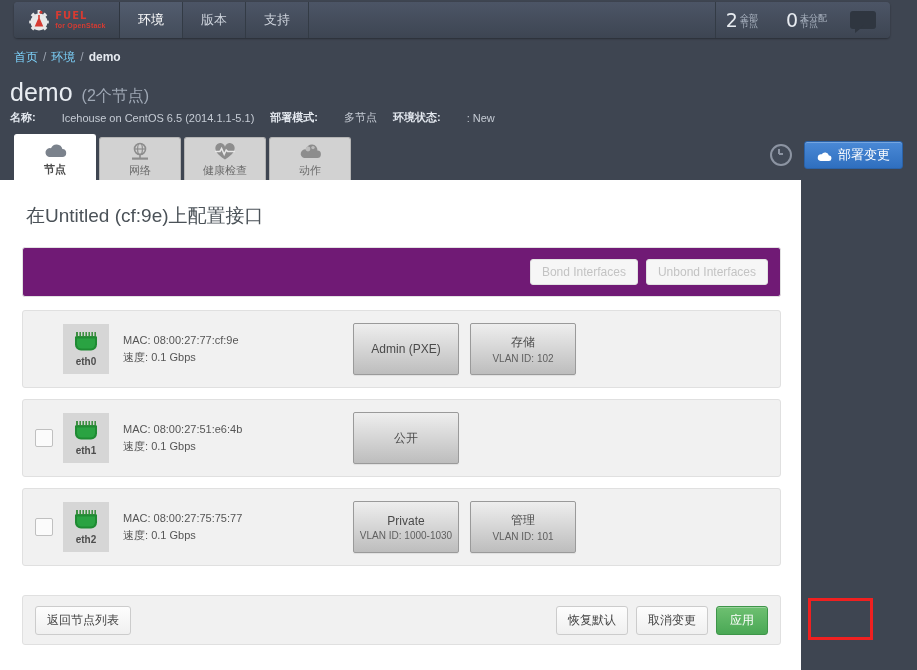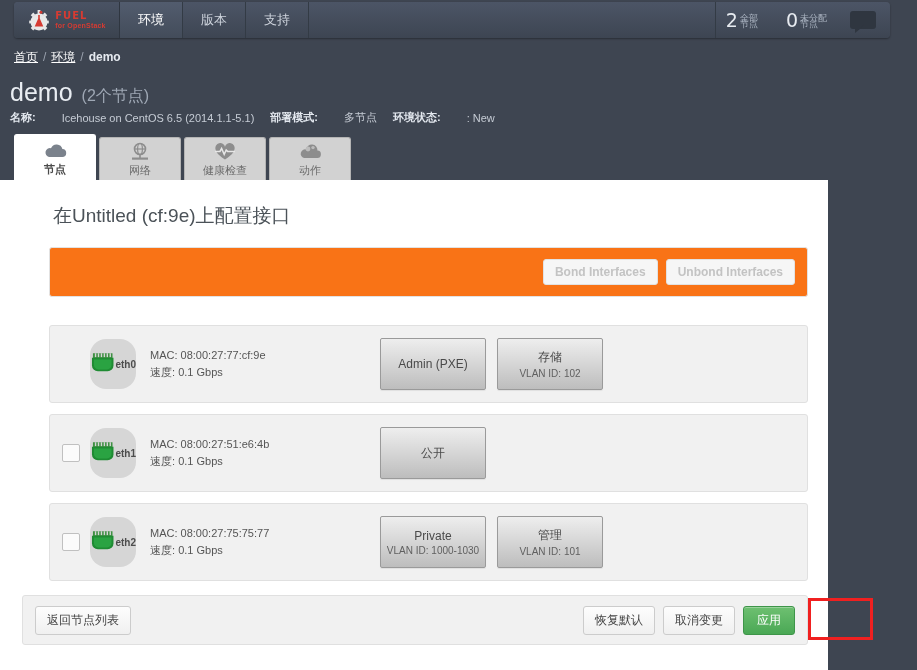--- a/index.html
+++ b/index.html
@@ -108,22 +108,21 @@
   
   .breadcrumb {
     position: absolute;
     left: 14px; top: 44px;
     height: 26px;
     display: flex; align-items: center;
     font-size: 12px;
     color: #c3c9d2;
   }
   .breadcrumb a {
-    color: #ffffff;
-    text-decoration: underline;
+    color: #7dd3fc;
     cursor: pointer;
   }
   .breadcrumb .sep { margin: 0 5px; color: #9aa2ae; }
   .breadcrumb .cur { color: #e6eaf0; font-weight: bold; }
 
   
   .cluster {
     position: absolute;
     left: 10px; top: 78px;
     right: 10px;
@@ -213,41 +212,39 @@
     position: relative;
   }
 
   
   .panel {
     position: absolute;
     left: 0; top: 180px;
     width: 801px;
     height: 490px;
     background: #fff;
-    padding-left: 27px;
   }
   .panel-inner { padding: 18px 20px 0 22px; }
   .panel-title {
     font-size: 19px;
     color: #4b5258;
     font-weight: normal;
     margin: 5px 0 18px 4px;
   }
 
   
   .bond-bar {
-    background: #f97316;
+    background: #701a75;
     border: 1px solid #e2e2e2;
     border-radius: 3px;
     height: 48px;
     display: flex; align-items: center; justify-content: flex-end;
     padding-right: 12px;
     gap: 8px;
-    margin-bottom: 28px;
-    font-weight: bold;
+    margin-bottom: 13px;
   }
   .btn {
     font-family: "Liberation Sans", sans-serif;
     font-size: 12px;
     border-radius: 3px;
     padding: 5px 11px;
     cursor: pointer;
     background: linear-gradient(#fdfdfd, #f0f0f0);
     border: 1px solid #ccc;
     color: #444;
@@ -275,22 +272,22 @@
     background: #fbfbfb;
     border-radius: 2px;
     margin-right: 10px;
     cursor: pointer;
     flex: none;
   }
   .ck.hidden { visibility: hidden; }
   .nic {
     width: 46px; height: 50px;
     background: #d6d6d6;
-    border-radius: 16px;
-    display: flex; flex-direction: row;
+    border-radius: 0;
+    display: flex; flex-direction: column;
     align-items: center; justify-content: center;
     margin-right: 14px;
     flex: none;
   }
   .nic-label {
     font-size: 10px; font-weight: bold; color: #4d4d4d;
     margin-top: 1px;
   }
   .nic-info {
     font-size: 11px; color: #555;
@@ -468,20 +465,31 @@
         <svg width="24" height="18" viewBox="0 0 24 18">
           <path d="M6 15h13a3.7 3.7 0 0 0 .4-7.4A5.6 5.6 0 0 0 8.2 6.5 4.2 4.2 0 0 0 6 15z" fill="#8d8d8d"></path>
           <circle cx="10" cy="6" r="2.4" fill="#bdbdbd"></circle>
           <circle cx="15" cy="4.6" r="1.7" fill="#bdbdbd"></circle>
         </svg>
       </span>
       <span class="tab-lbl">动作</span>
     </div>
   </div>
 
+  <div class="deploy-area">
+    <div class="history-btn"></div>
+    <div class="deploy-btn">
+      <span class="cloud-up">
+        <svg width="15" height="11" viewBox="0 0 15 11">
+            <path d="M3.6 10h8a2.7 2.7 0 0 0 .3-5.4A4 4 0 0 0 4.7 3.3 3 3 0 0 0 3.6 10z" fill="#fff"></path>
+          </svg>
+      </span>
+      <span>部署变更</span>
+    </div>
+  </div>
 
   <div class="panel">
     <div class="panel-inner">
       <div class="panel-title">在Untitled (cf:9e)上配置接口</div>
 
       <div class="bond-bar">
         <div class="btn disabled">Bond Interfaces</div>
         <div class="btn disabled">Unbond Interfaces</div>
       </div>
 

